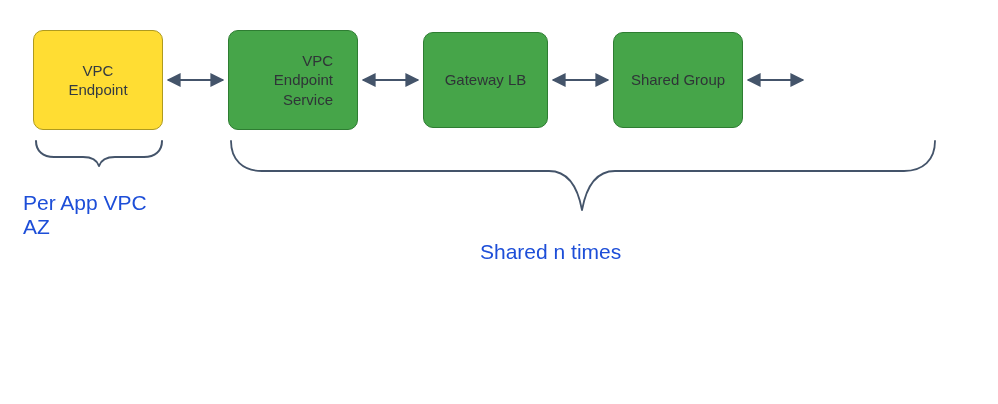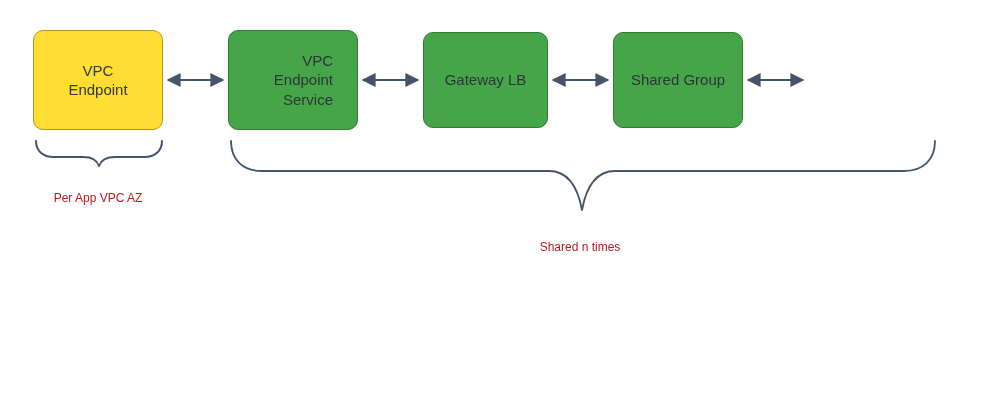--- a/index.html
+++ b/index.html
@@ -45,23 +45,23 @@
 
   .connector-layer {
     position: absolute;
     left: 0; top: 0;
     width: 998px; height: 404px;
     pointer-events: none;
   }
 
   .caption {
     position: absolute;
-    color: #b91c1c;
-    font-size: 12px;
-    text-align: center;
+    color: #1d4ed8;
+    font-size: 21px;
+    text-align: left;
   }
   #caption-per-app { left: 23px; top: 191px; width: 150px; }
   #caption-shared  { left: 480px; top: 240px; width: 200px; }
 </style>
 </head>
 <body>
 
 <div class="canvas">
 
   <div class="node node-yellow narrow" id="node-vpc-endpoint">

